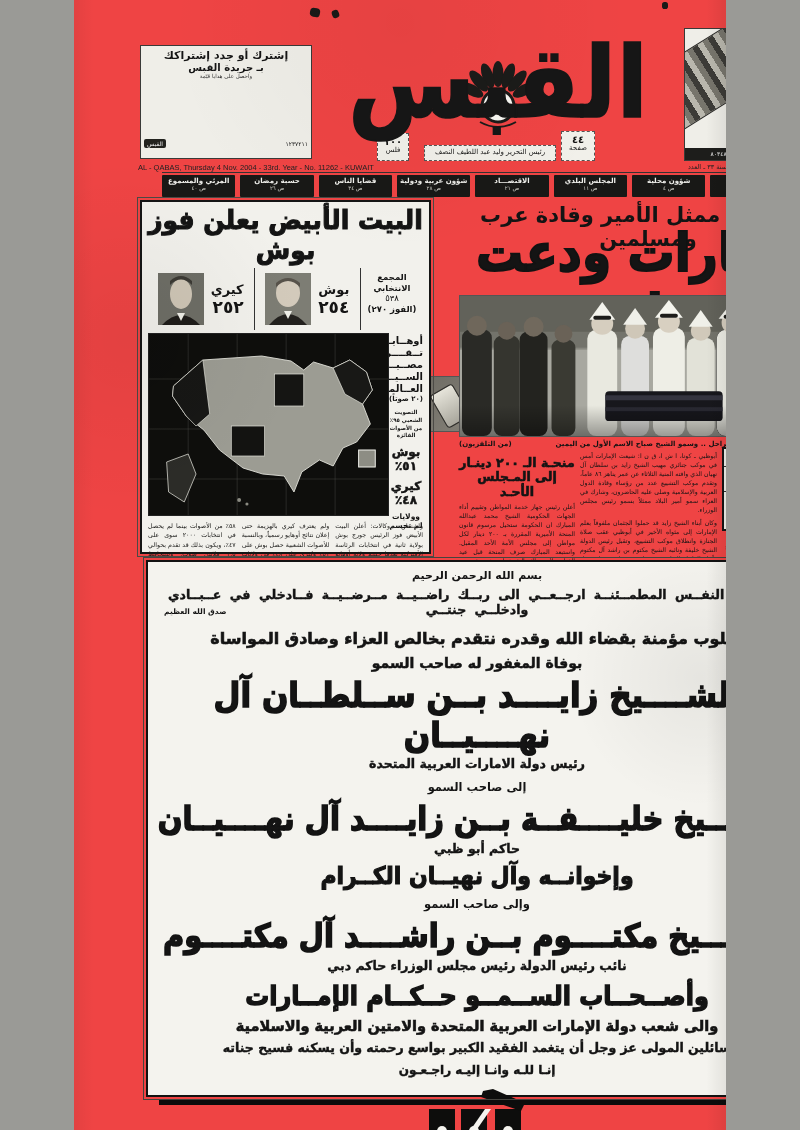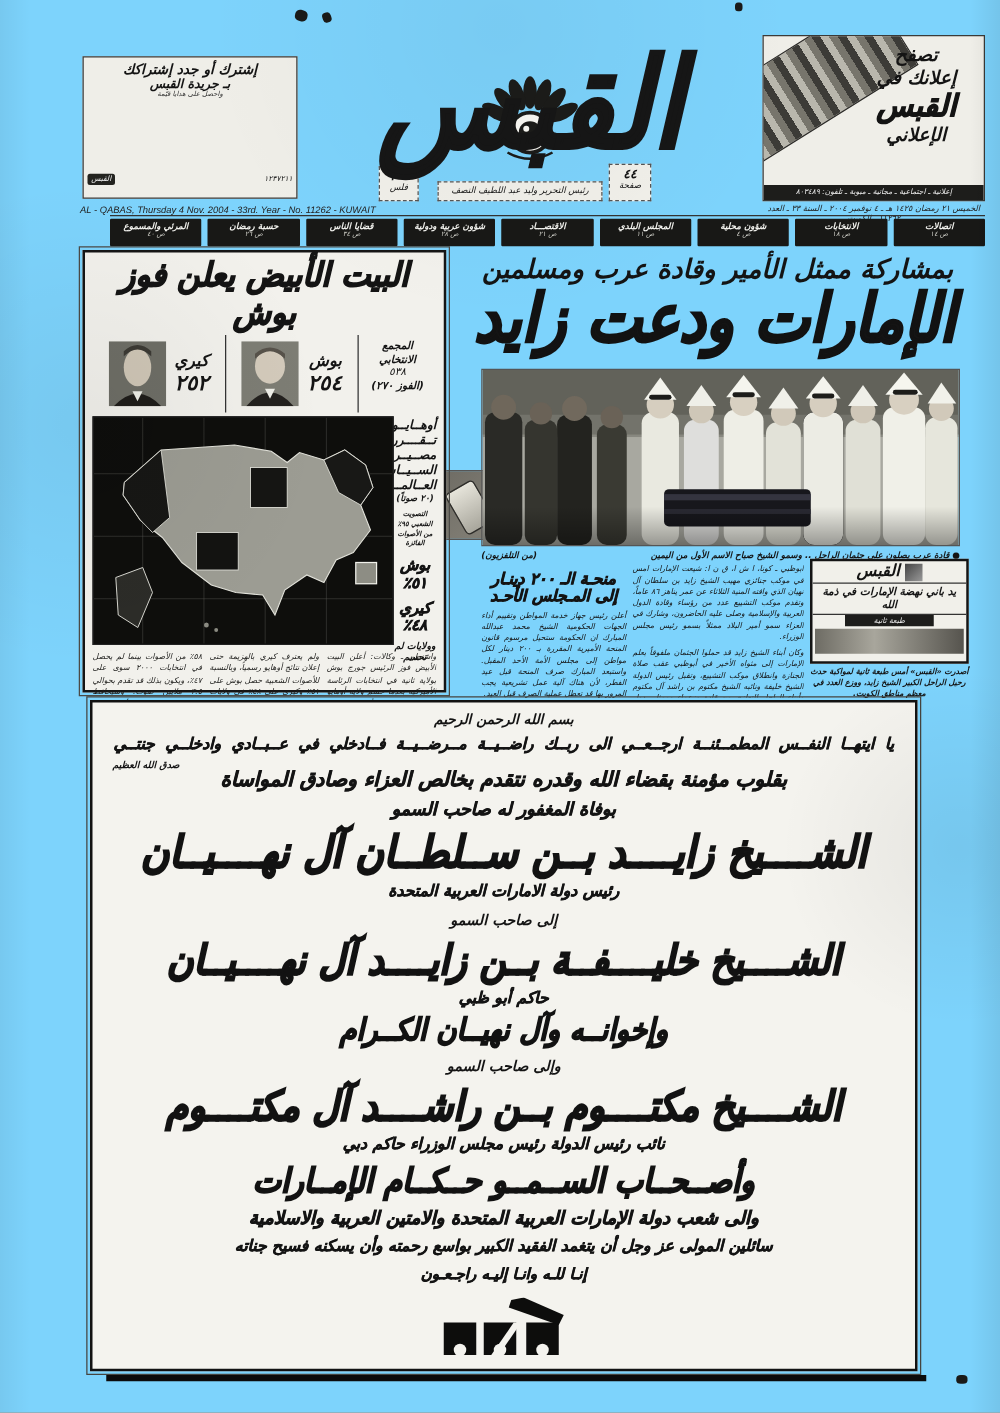--- a/index.html
+++ b/index.html
@@ -1,17 +1,17 @@
 <!DOCTYPE html>
 <html lang="ar"><head>
 <meta charset="utf-8">
 <style>
   html,body{margin:0;padding:0;background:#9a9a96;}
-  .page{position:relative;width:800px;height:1130px;margin:0 auto;background:#7dd3fc;
-        font-family:"DejaVu Sans",sans-serif;color:#141414;overflow:hidden;font-style:italic;}
+  .page{position:relative;width:652px;height:1130px;margin:0 auto;background:#ef4444;
+        font-family:"DejaVu Sans",sans-serif;color:#141414;overflow:hidden;}
   .page::after{content:"";position:absolute;inset:0;pointer-events:none;
     background:
       radial-gradient(circle at 8% 30%, rgba(0,0,0,.05), transparent 18%),
       radial-gradient(circle at 96% 60%, rgba(0,0,0,.06), transparent 14%),
       radial-gradient(circle at 50% 2%, rgba(0,0,0,.04), transparent 20%),
       linear-gradient(90deg, rgba(0,0,0,.05), transparent 3%, transparent 97%, rgba(0,0,0,.07));}
   .rtl{direction:rtl;}
   .ltr{direction:ltr;}
   .abs{position:absolute;}
   .b{font-weight:bold;}

